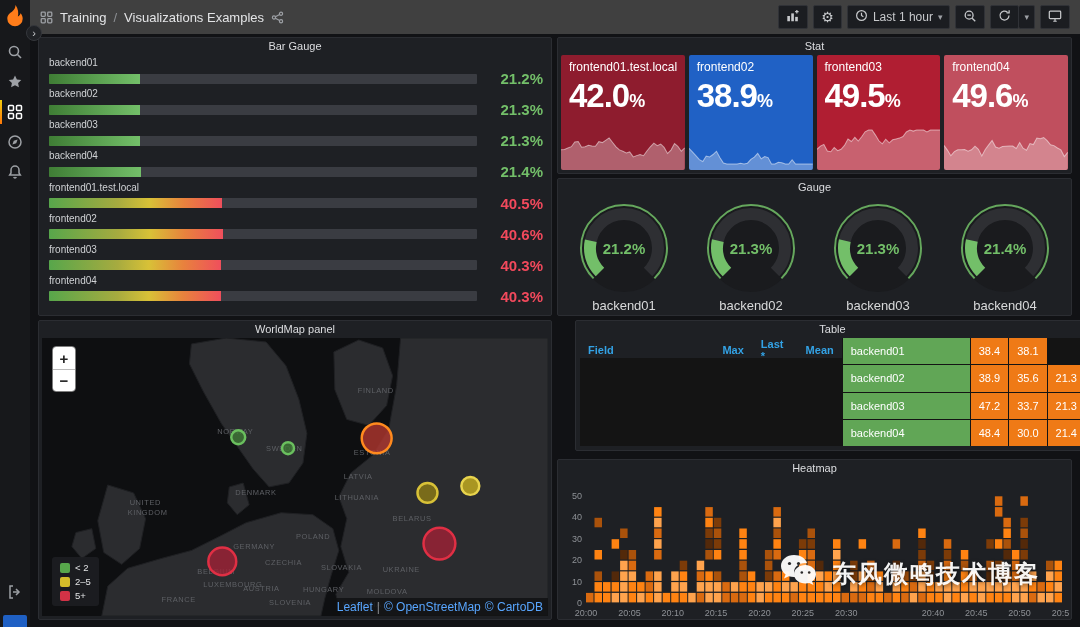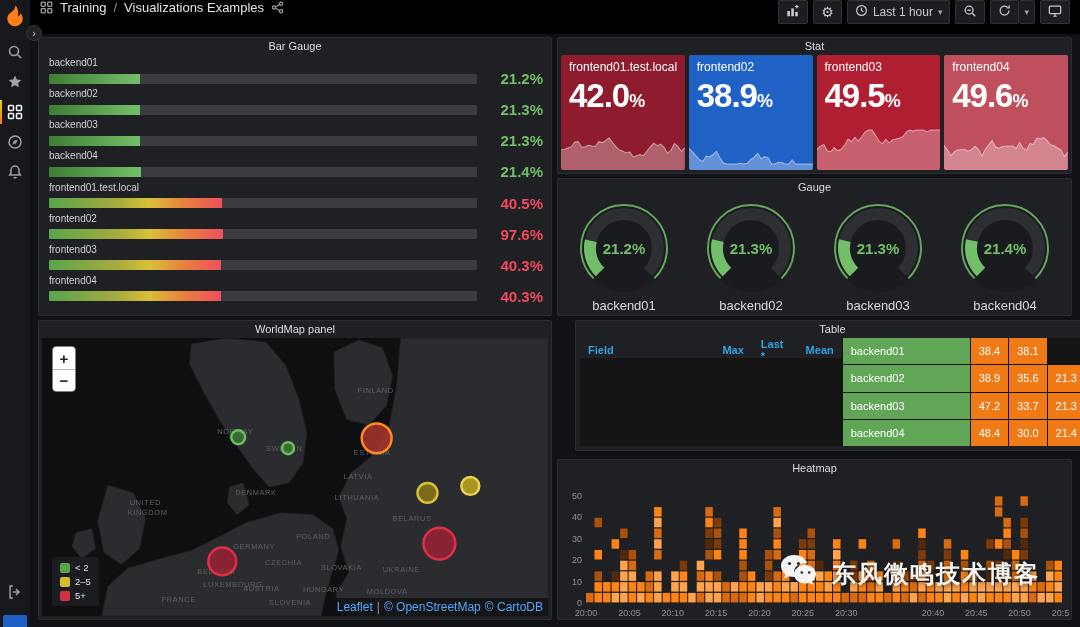--- a/index.html
+++ b/index.html
@@ -11,21 +11,21 @@
   .logo-wrap{width:22px;height:22px;margin-bottom:10px;cursor:pointer}
   .side-item{width:30px;height:30px;display:flex;align-items:center;justify-content:center;color:#9da0a5;cursor:pointer;position:relative}
   .side-item svg{display:block}
   .side-item.active{color:#fff}
   .side-item.active::before{content:"";position:absolute;left:0;top:3px;bottom:3px;width:2px;background:linear-gradient(#f2cc0c,#ff780a)}
   .side-bottom{margin-top:auto;display:flex;flex-direction:column;align-items:center;width:100%}
   .blue-badge{width:24px;height:12px;background:#1f60c4;border-radius:2px 2px 0 0;margin-top:8px;cursor:pointer}
   .side-toggle{position:absolute;left:26px;top:25px;width:16px;height:16px;border-radius:50%;background:#202226;border:1px solid #35373c;color:#c7c9cc;font-size:11px;line-height:14px;text-align:center;cursor:pointer;z-index:30}
   
   .main{flex:1;display:flex;flex-direction:column;min-width:0}
-  .navbar{height:34px;display:flex;align-items:flex-start;padding:0 10px;background:#000000}
+  .navbar{height:34px;display:flex;align-items:center;padding:0 10px;background:#404040}
   .nav-left{display:flex;align-items:center;gap:7px;font-size:13px}
   .crumb-folder,.crumb-title{color:#e3e4e6;cursor:pointer;white-space:nowrap}
   .crumb-sep{color:#8d9094}
   .nav-icon{color:#9da0a5;display:flex;align-items:center;cursor:pointer}
   .nav-right{margin-left:auto;display:flex;align-items:center;gap:5px}
   .nav-btn{height:24px;background:#1b1d21;border:1px solid #303237;border-radius:2px;color:#c7c9cc;display:flex;align-items:center;gap:5px;padding:0 7px;font-size:12px;font-family:inherit;cursor:pointer}
   .nav-btn .caret{font-size:9px;color:#9da0a5}
   .nav-btn.caret-btn{margin-left:-5px;border-left:none;padding:0 5px}
   .gear-glyph{font-size:14px;line-height:1}
   
@@ -267,21 +267,21 @@
                 </div>
                 <div class="bg-value alert">40.5%</div>
               </div>
             </div>
             <div class="bg-row">
               <div class="bg-label">frontend02</div>
               <div class="bg-line">
                 <div class="bg-track">
                   <div class="bg-fill alert" style="width:40.6%"></div>
                 </div>
-                <div class="bg-value alert">97.6%</div>
+                <div class="bg-value alert">40.6%</div>
               </div>
             </div>
             <div class="bg-row">
               <div class="bg-label">frontend03</div>
               <div class="bg-line">
                 <div class="bg-track">
                   <div class="bg-fill alert" style="width:40.3%"></div>
                 </div>
                 <div class="bg-value alert">40.3%</div>
               </div>

